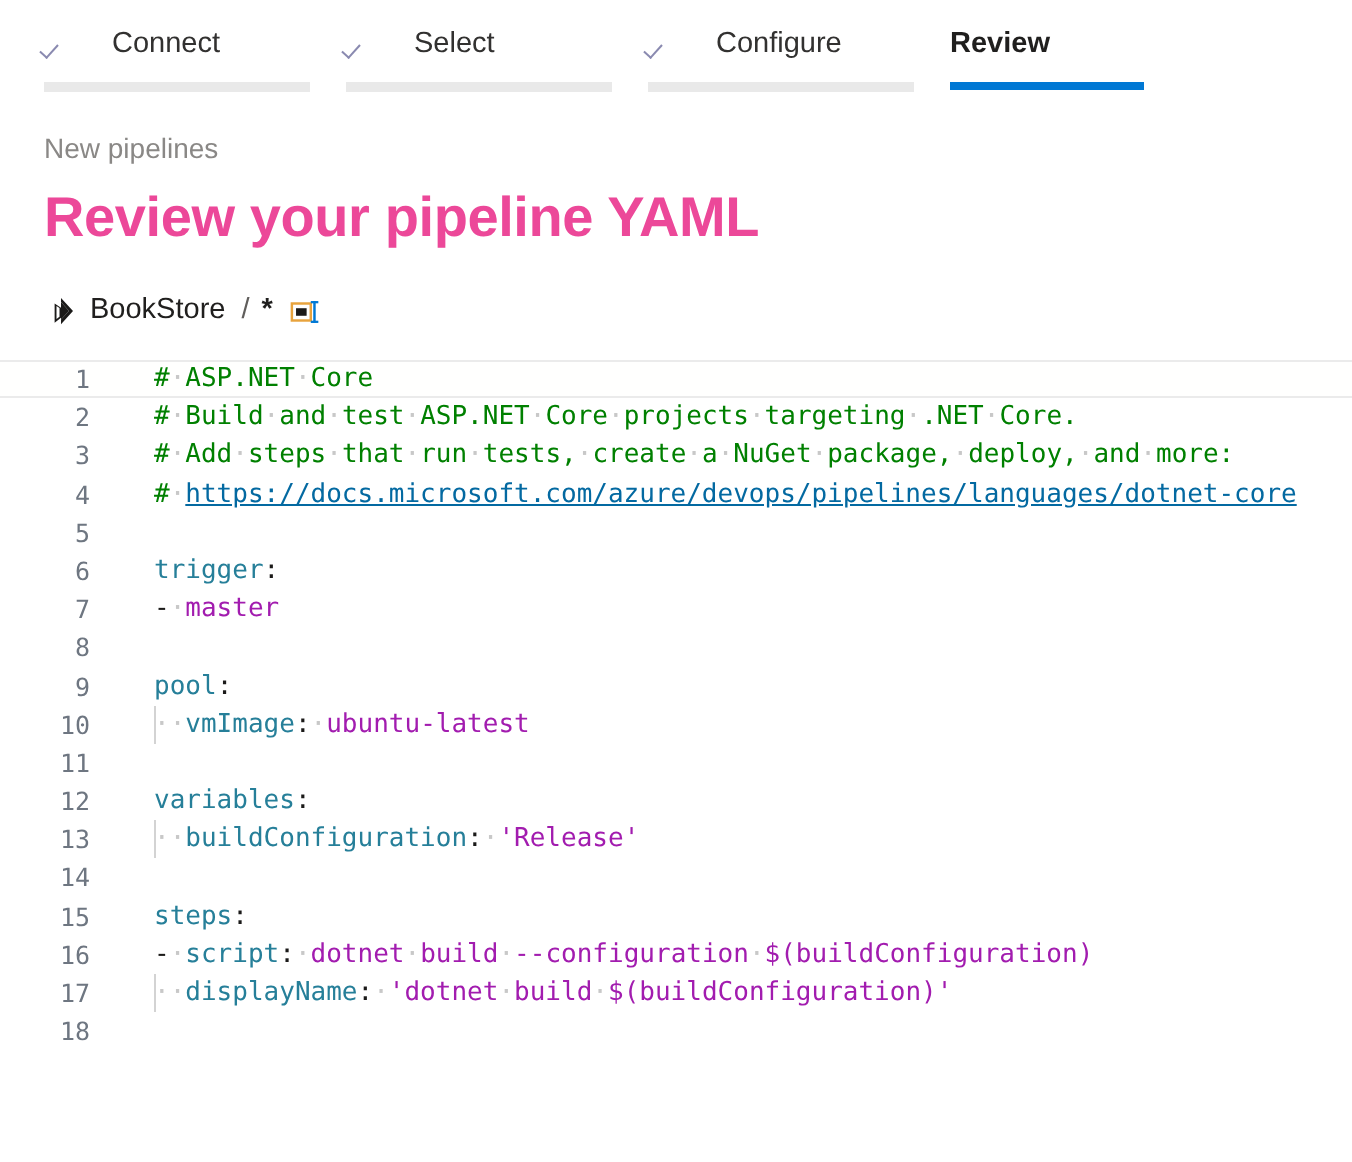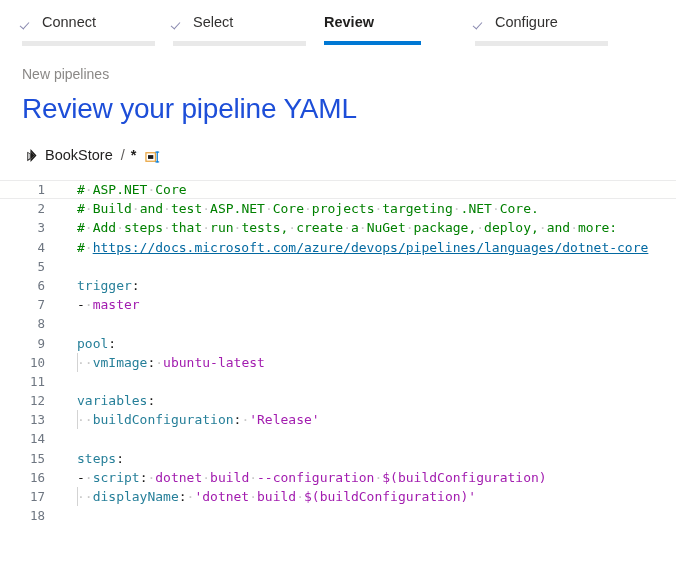--- a/index.html
+++ b/index.html
@@ -32,21 +32,21 @@
   }
   .wstep {
     position: relative;
     width: 151px;
     flex: 0 0 151px;
     box-sizing: border-box;
   }
   .wstep-label {
     display: flex;
     align-items: center;
-    gap: 7px;
+    gap: 21px;
     font-size: 14.5px;
     line-height: 20px;
     color: #323130;
     padding-top: 4px;
     white-space: nowrap;
   }
   .wstep-check {
     display: inline-block;
     width: 13px;
     height: 13px;
@@ -88,23 +88,23 @@
   .page-head {
     padding: 16px 0 0 22px;
   }
   .eyebrow {
     font-size: 14px;
     color: #8a8886;
     line-height: 20px;
   }
   .page-title {
     font-size: 28px;
-    font-weight: 400;
+    font-weight: 700;
     line-height: 38px;
-    color: #1d4ed8;
+    color: #ec4899;
     margin-top: 6px;
     letter-spacing: -0.2px;
   }
 
   
   .filebar {
     display: flex;
     align-items: center;
     gap: 7px;
     padding: 0 0 0 23px;
@@ -207,31 +207,31 @@
     </div>
 
     <div class="wstep">
       <div class="wstep-label">
         <span class="wstep-check"></span>
         <span>Select</span>
       </div>
       <div class="wstep-bar"></div>
     </div>
 
-    <div class="wstep active">
-      <div class="wstep-label">
-        <span>Review</span>
-      </div>
-      <div class="wstep-bar"></div>
-    </div>
-
     <div class="wstep">
       <div class="wstep-label">
         <span class="wstep-check"></span>
         <span>Configure</span>
+      </div>
+      <div class="wstep-bar"></div>
+    </div>
+
+    <div class="wstep active">
+      <div class="wstep-label">
+        <span>Review</span>
       </div>
       <div class="wstep-bar"></div>
     </div>
 
   </div>
 </div>
 
 <div class="page-head">
   <div class="eyebrow">New pipelines</div>
   <div class="page-title">Review your pipeline YAML</div>

